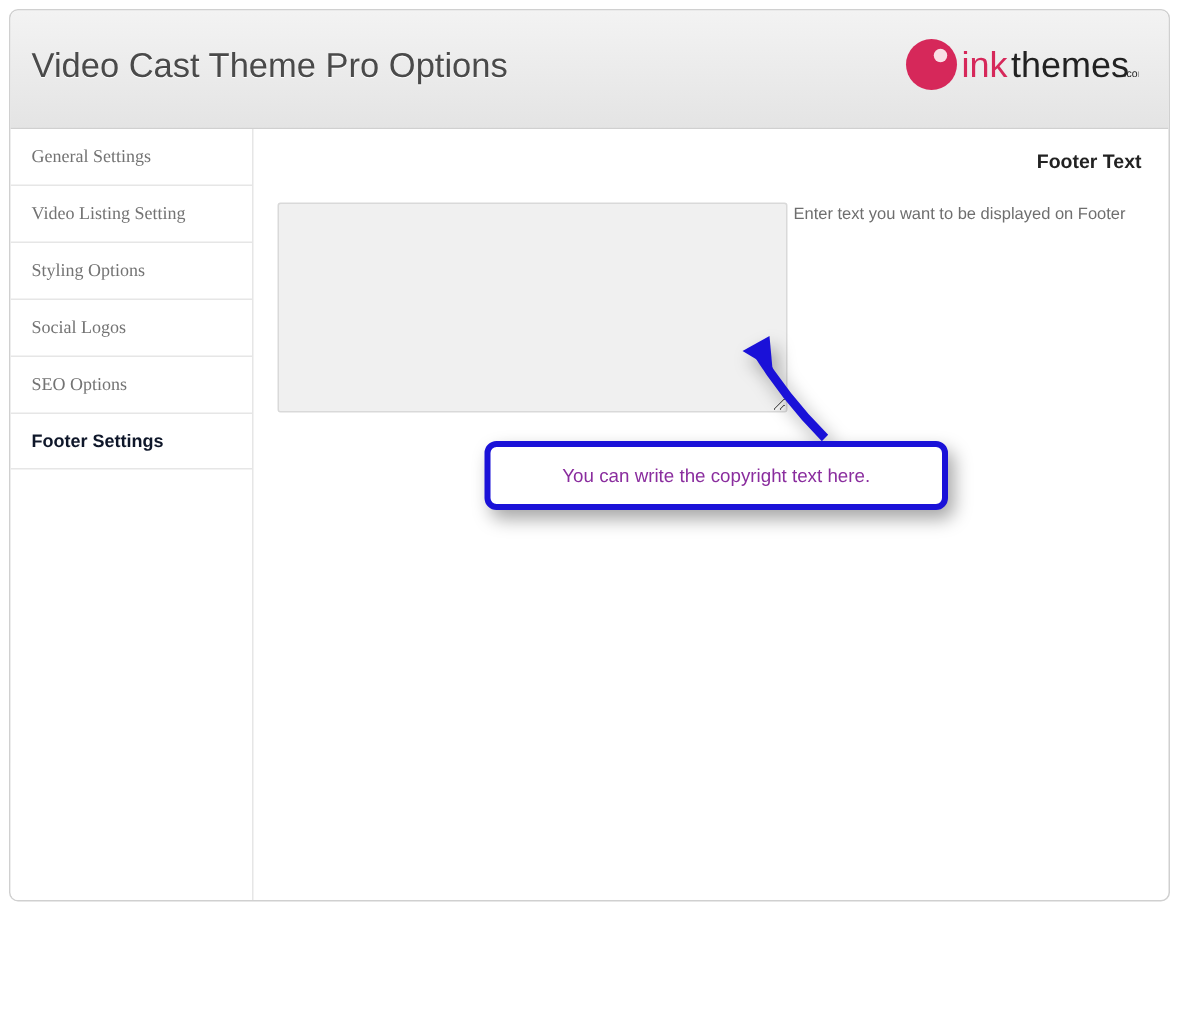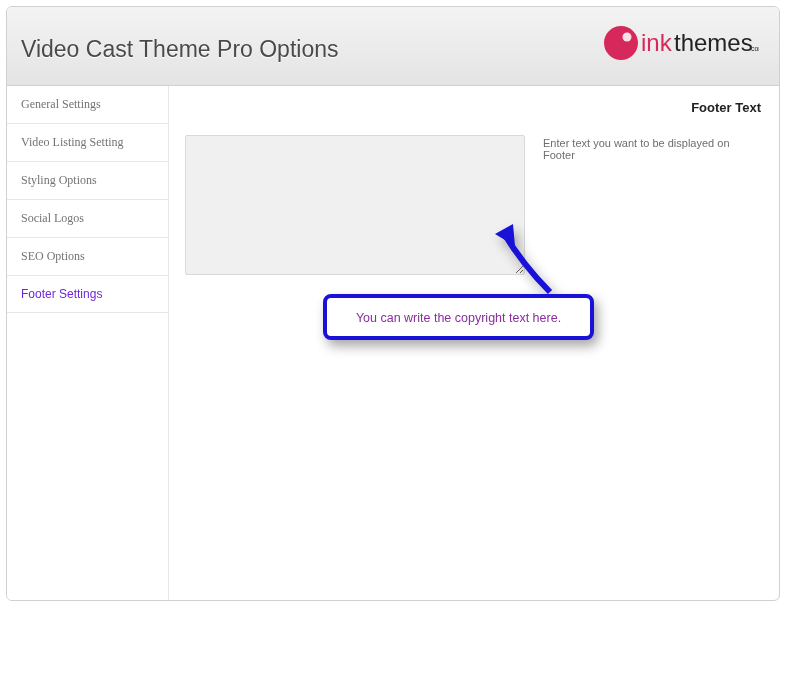--- a/index.html
+++ b/index.html
@@ -17,21 +17,21 @@
       border: 1px solid #d0d0d0;
       border-radius: 6px;
       overflow: hidden;
       background: #fff;
     }
     .header {
       background: linear-gradient(#f3f3f3, #e4e4e4);
       border-bottom: 1px solid #d0d0d0;
       padding: 16px 20px 22px 14px;
       display: flex;
-      align-items: flex-end;
+      align-items: center;
       justify-content: space-between;
       min-height: 78px;
     }
     .header-title {
       font-size: 23px;
       color: #4a4a4a;
       font-weight: normal;
       text-shadow: 0 1px 0 #fff;
     }
     .logo {
@@ -55,40 +55,40 @@
     .sidebar-item {
       padding: 11px 10px 11px 14px;
       border-bottom: 1px solid #e6e6e6;
       color: #737373;
       font-size: 12px;
       cursor: pointer;
       text-shadow: 0 1px 0 #fff;
       font-family: Georgia, serif;
     }
     .sidebar-item.active {
-      color: #6d28d9;
-      font-weight: normal;
+      color: #0f172a;
+      font-weight: bold;
       font-family: "Lucida Grande", Arial, sans-serif;
     }
     .content {
       flex: 1;
       padding: 10px 18px 10px 16px;
       position: relative;
     }
     .section-title {
       font-size: 13px;
       font-weight: bold;
       color: #222;
       margin-bottom: 20px;
       margin-top: 4px;
       text-align: right;
     }
     .field-row {
       display: flex;
-      gap: 18px;
+      gap: 4px;
       align-items: flex-start;
     }
     .footer-textarea {
       width: 340px;
       height: 140px;
       background: #f0f0f0;
       border: 1px solid #d9d9d9;
       border-radius: 2px;
       resize: both;
       padding: 6px;
@@ -110,21 +110,21 @@
       filter: drop-shadow(4px 6px 6px rgba(0,0,0,0.35));
     }
     .annotation-box {
       position: absolute;
       top: 62px;
       left: 0;
       border: 4px solid #1a11d8;
       border-radius: 8px;
       background: #fff;
       padding: 10px 18px;
-      width: 271px;
+      width: 309px;
       text-align: center;
     }
     .annotation-text {
       color: #8a2d9e;
       font-size: 12.5px;
       font-family: Arial, sans-serif;
     }
     .footer {
       border-top: 1px solid #e0e0e0;
       background: #f6f6f6;

